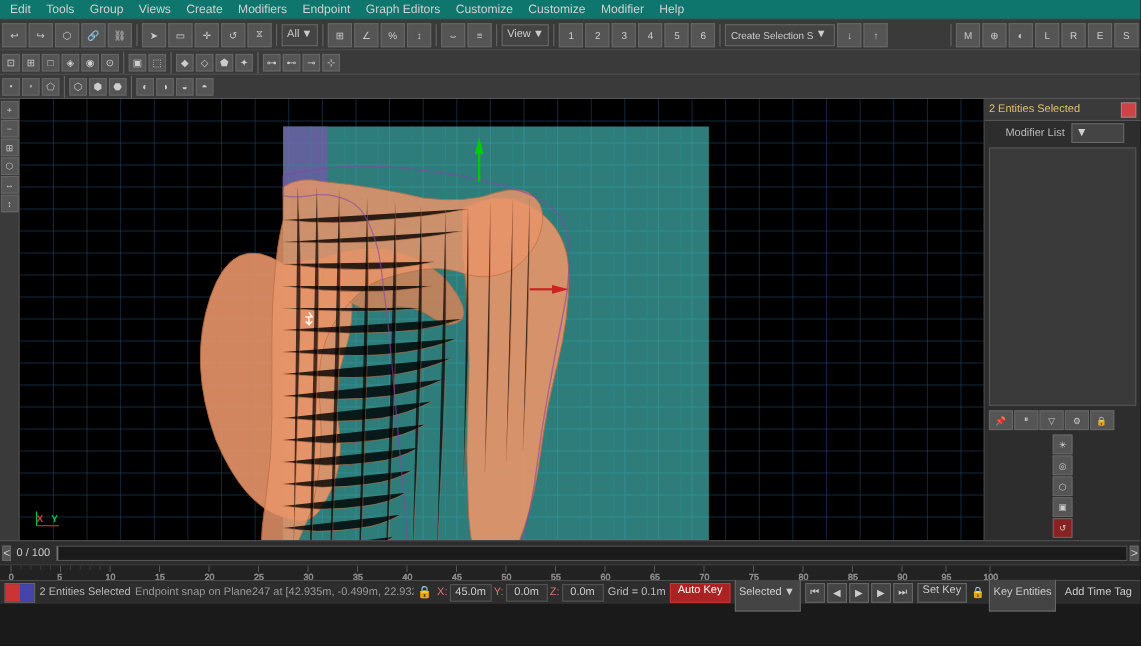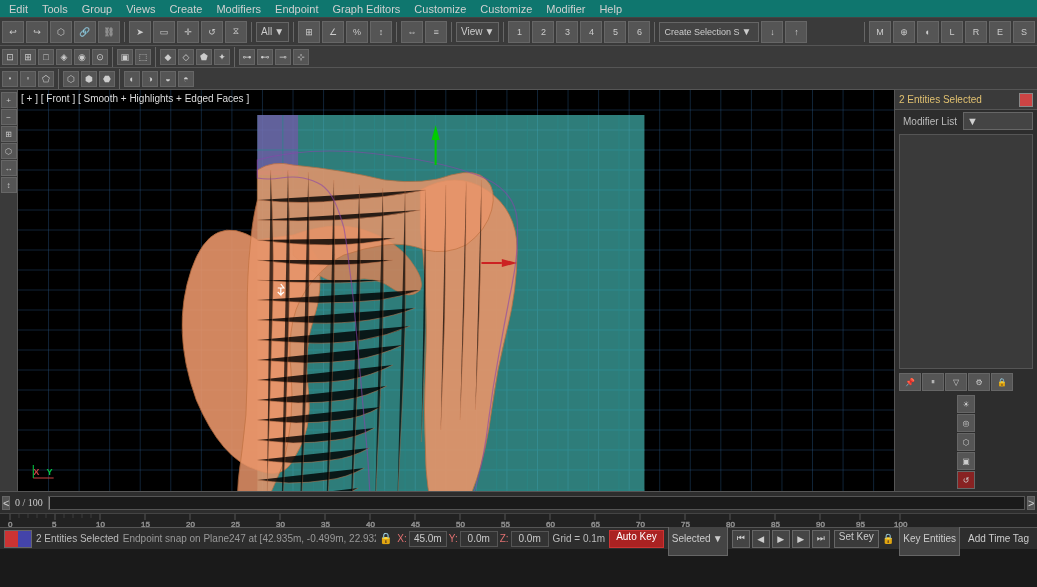--- a/index.html
+++ b/index.html
@@ -221,21 +221,20 @@
       top: 0;
       width: 1px;
       height: 100%;
       background: #888;
     }
     #timeline-counter {
       font-size: 10px;
       color: #ccc;
       padding: 0 3px;
       white-space: nowrap;
-      font-family: Liberation Serif, serif;
     }
 
     
     #bottom-ruler {
       height: 14px;
       background: #222;
       display: flex;
       align-items: center;
       border-top: 1px solid #444;
       position: relative;
@@ -483,21 +482,20 @@
   <div id="left-toolbar">
     <div class="v-btn">+</div>
     <div class="v-btn">−</div>
     <div class="v-btn">⊞</div>
     <div class="v-btn">⬡</div>
     <div class="v-btn">↔</div>
     <div class="v-btn">↕</div>
   </div>
 
   <div id="viewport-area">
-    <div id="viewport-label">[ + ] [ Front ] [ Smooth + Highlights + Edged Faces ]</div>
 
     <svg class="grid-svg" viewBox="0 0 860 401" preserveAspectRatio="none">
 
       <rect x="0" y="0" width="860" height="401" fill="#000"></rect>
 
       <g stroke="#2a5a8a" stroke-width="0.5" opacity="0.8">
         <line x1="0" y1="20" x2="860" y2="20"></line>
         <line x1="0" y1="40" x2="860" y2="40"></line>
         <line x1="0" y1="60" x2="860" y2="60"></line>
         <line x1="0" y1="80" x2="860" y2="80"></line>
@@ -650,21 +648,21 @@
       <path d="M255,198 L261,198 L258,194" fill="none" stroke="white" stroke-width="1.2"></path>
     </svg>
   </div>
 
   <div id="right-panel">
     <div id="right-panel-header">
       <span id="right-panel-title">2 Entities Selected</span>
       <div id="right-panel-color"></div>
     </div>
 
-    <div style="display:flex;align-items:center;gap:2px;padding:2px 4px;">
+    <div style="display:flex;align-items:center;gap:2px;padding:2px 15px;">
       <span id="modifier-list-label">Modifier List</span>
       <div style="flex:1;height:18px;background:#444;border:1px solid #666;display:flex;align-items:center;justify-content:space-between;padding:0 3px;cursor:pointer;">
         <span>▼</span>
       </div>
     </div>
 
     <div id="modifier-area"></div>
 
     <div id="right-panel-bottom-tools">
       <div class="right-tool-btn">📌</div>

